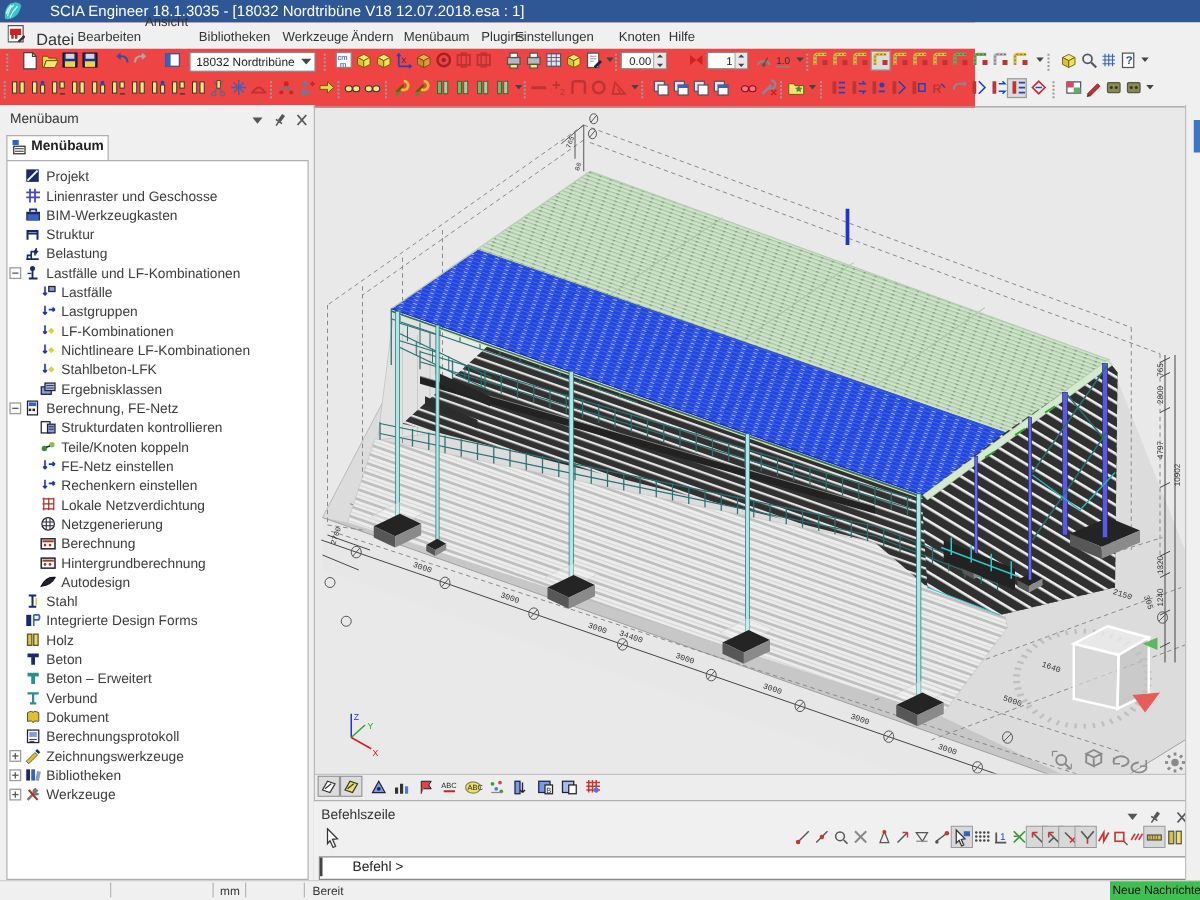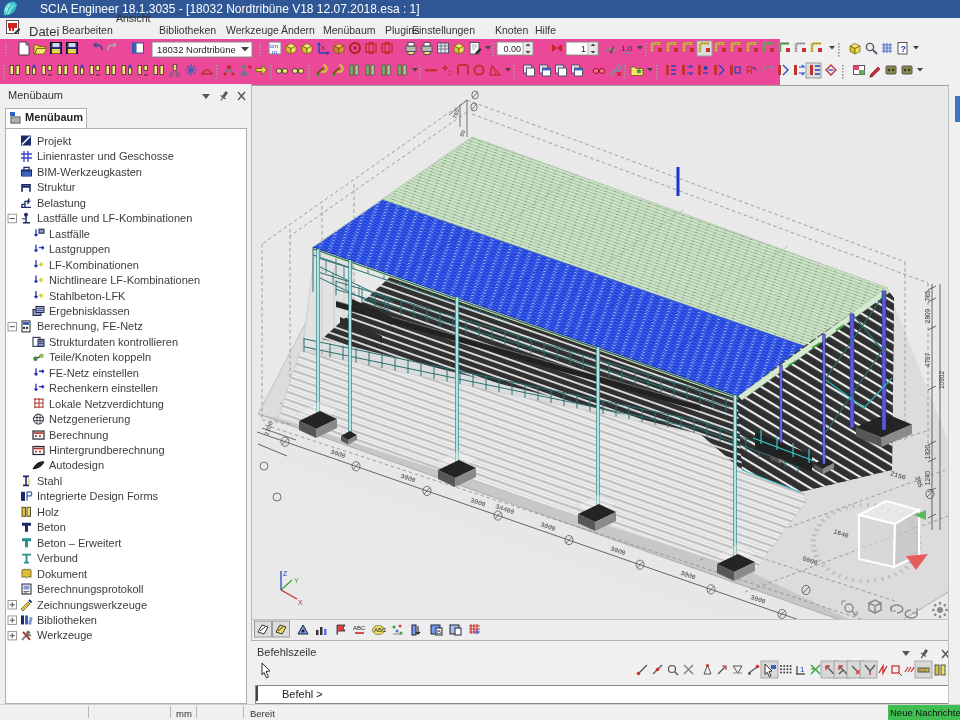--- a/index.html
+++ b/index.html
@@ -1,16 +1,16 @@
 <!DOCTYPE html>
 <html><head><meta charset="utf-8"><style>
 html,body{margin:0;padding:0;width:960px;height:720px;overflow:hidden;
  font-family:"Liberation Sans",sans-serif;background:#f0f0f0;}
 .abs{position:absolute;}
-#page{position:relative;width:780px;height:720px;background:#ec4899;}
+#page{position:relative;width:780px;height:720px;background:#ef4444;}
 </style></head><body>
 <div id="page">
     <div class="abs" style="left:0;top:0;width:960px;height:18px;background:#2f5796;"></div>
     <svg class="abs" style="left:3px;top:1px" width="15" height="16" viewBox="0 0 15 16">
       <path d="M1 14 Q0 6 5 2 Q11 -1 14 3 Q13 10 8 13 Q4 15 1 14 Z" fill="#35c4c9"></path>
       <path d="M3 12 Q4 6 8 3 M5 13 Q7 8 11 4 M2 10 Q3 6 6 3" stroke="#d9f6f6" stroke-width="1" fill="none"></path>
     </svg>
     <div class="abs" style="left:40px;top:2px;width:700px;height:15px;color:#fff;font-size:12px;">SCIA Engineer 18.1.3035 - [18032 Nordtribüne V18 12.07.2018.esa : 1]</div>
     <div class="abs" style="left:0;top:18px;width:960px;height:21px;background:#f0f0f0;"></div>
     <svg class="abs" style="left:6px;top:20px" width="14" height="15" viewBox="0 0 14 15">

